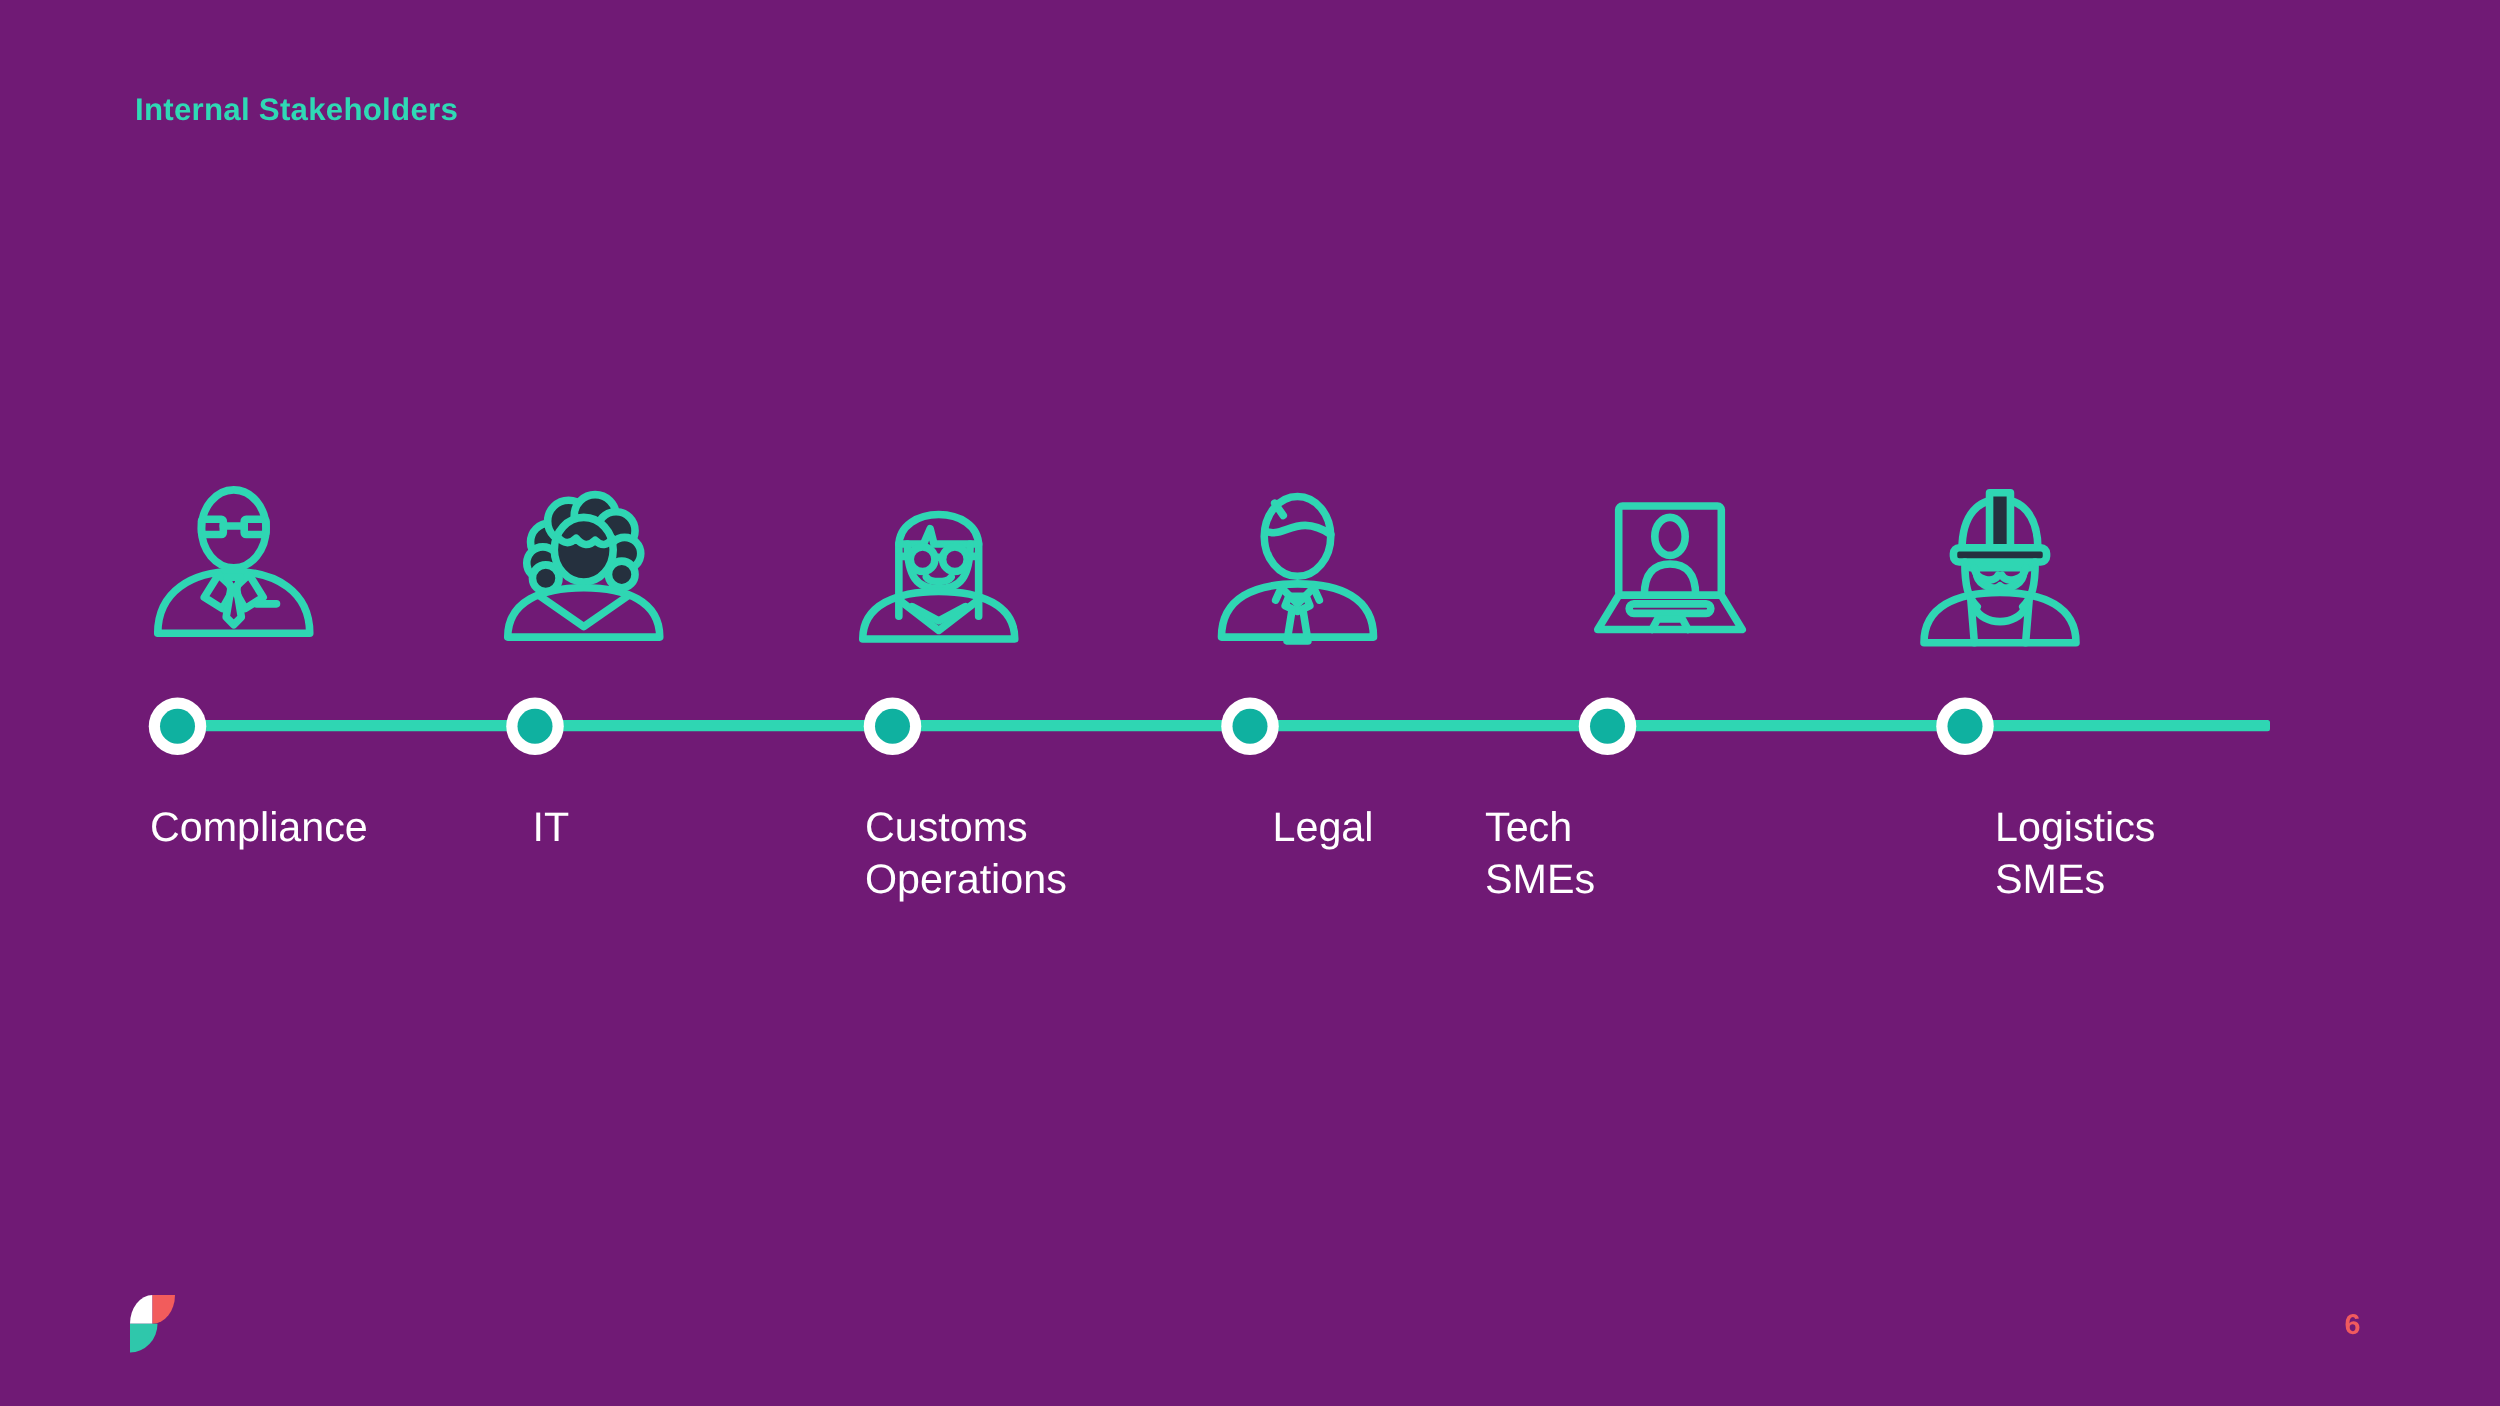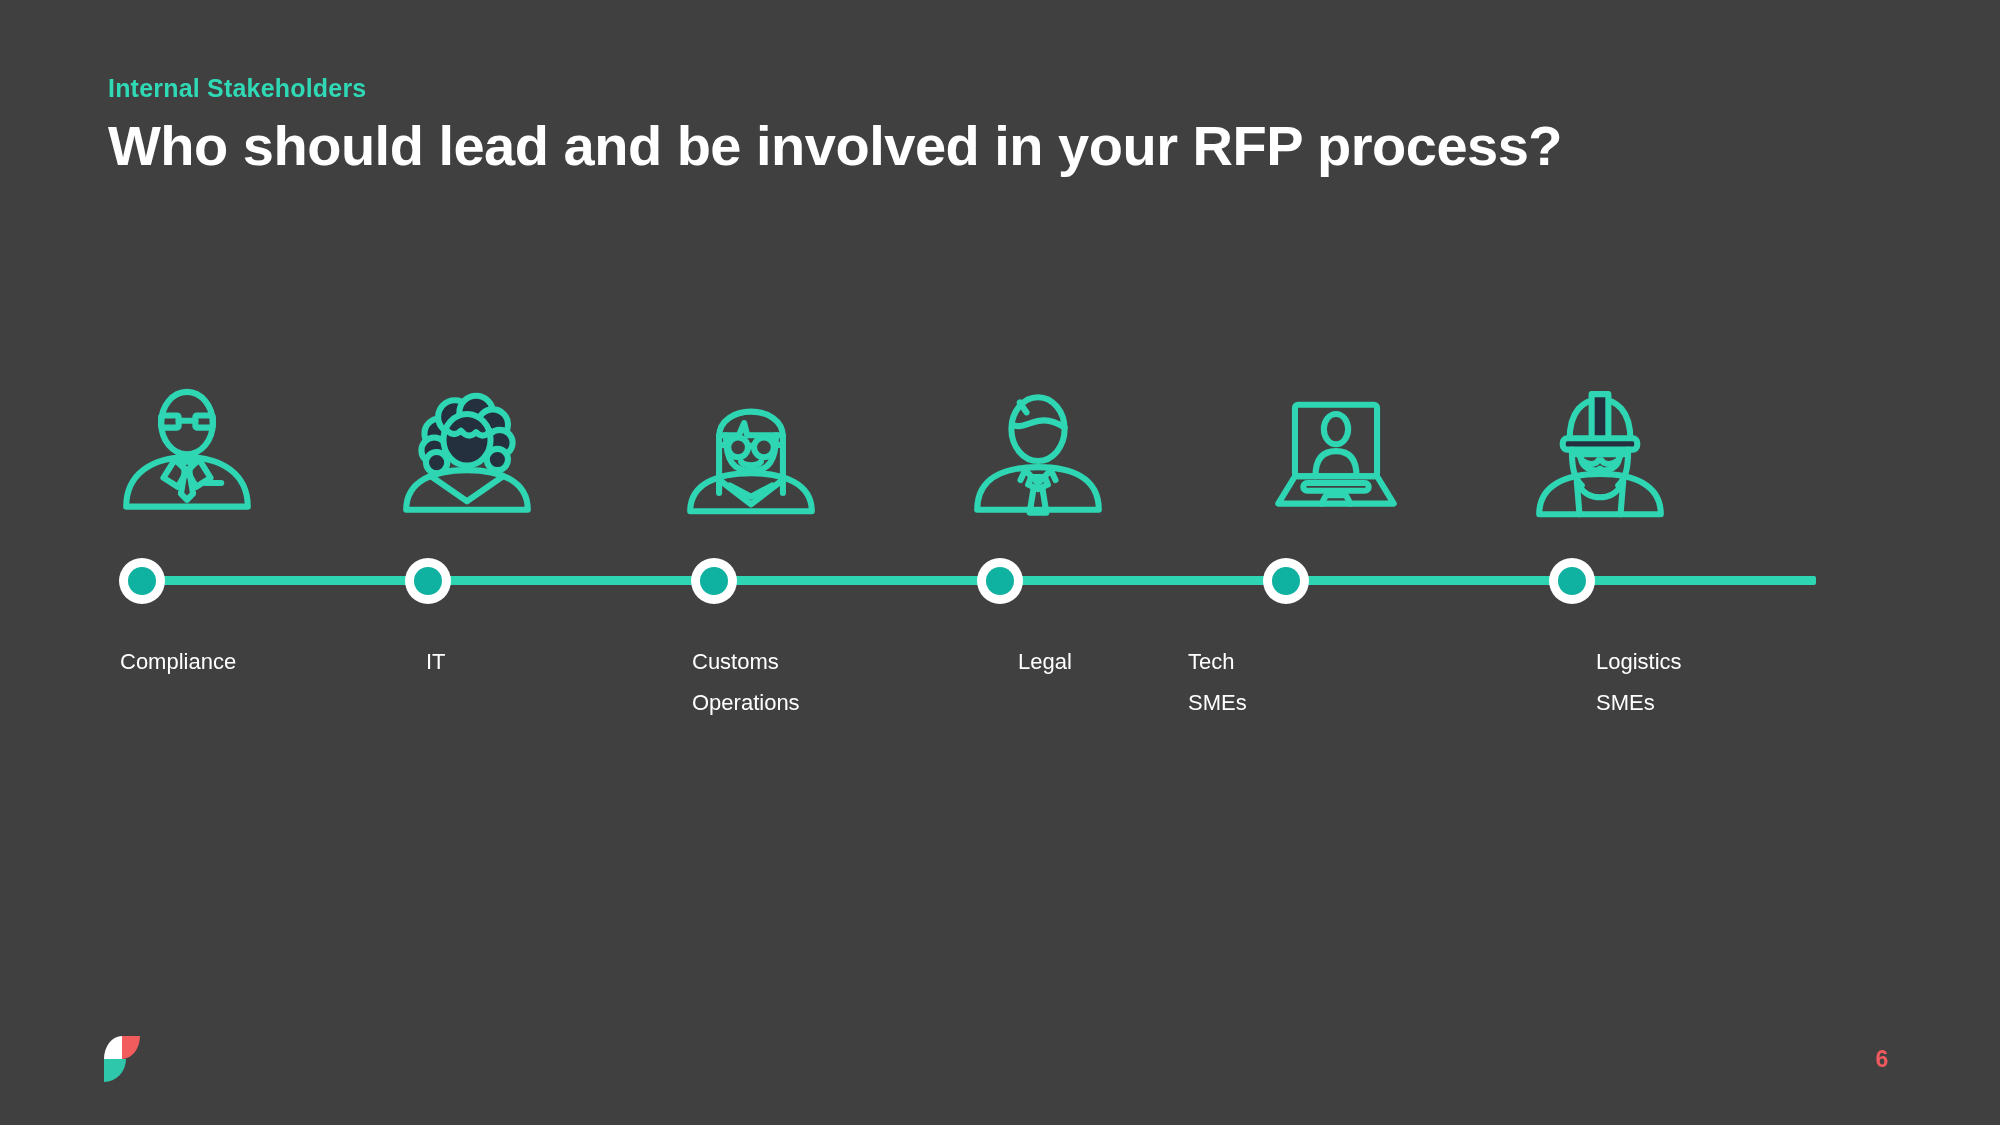--- a/index.html
+++ b/index.html
@@ -1,18 +1,18 @@
 <!DOCTYPE html>
 <html><head>
 <meta charset="utf-8">
 <style>
   html,body{margin:0;padding:0;background:#25303e;}
   .slide{
     position:relative;width:2000px;height:1125px;overflow:hidden;
-    background:#404040;font-family:"Liberation Sans","DejaVu Sans",sans-serif;
+    background:#701a75;font-family:"Liberation Sans","DejaVu Sans",sans-serif;
   }
   .eyebrow{
     position:absolute;left:108px;top:74px;
     font-size:25px;font-weight:bold;color:#2fd9b5;letter-spacing:.2px;
   }
   .title{
     position:absolute;left:108px;top:112px;margin:0;width:1700px;
     font-size:56px;font-weight:bold;color:#ffffff;letter-spacing:-.5px;line-height:1.2;
   }
   .timeline-line{
@@ -23,39 +23,38 @@
     position:absolute;top:558px;width:46px;height:46px;border-radius:50%;
     background:#ffffff;z-index:2;display:flex;align-items:center;justify-content:center;
   }
   .node-dot{width:28px;height:28px;border-radius:50%;background:#0fb1a0;}
   .avatar{position:absolute;top:382px;width:152px;height:152px;z-index:0;}
   .avatar svg{width:152px;height:152px;display:block;}
   .av *{fill:none;stroke:#2fd6b3;stroke-width:4;stroke-linecap:round;stroke-linejoin:round;}
   .av .fbg{fill:#25303e;}
   .stake-label{
     position:absolute;top:641px;width:270px;
-    font-size:22px;color:#ffffff;line-height:41px;white-space:pre-line;
+    font-size:33px;color:#ffffff;line-height:41px;white-space:pre-line;
   }
   .logo{position:absolute;left:104px;top:1036px;width:36px;height:46px;}
   .logo span{position:absolute;display:block;}
   .logo .l-white{left:0;top:0;width:18px;height:23px;background:#ffffff;border-radius:100% 0 0 0;}
   .logo .l-red{left:18px;top:0;width:18px;height:23px;background:#f25c5c;border-radius:0 0 100% 0;}
   .logo .l-teal{left:0;top:23px;width:22px;height:23px;background:#2fc7ab;border-radius:0 0 100% 0;}
   .page-number{
     position:absolute;left:1864px;top:1046px;width:36px;text-align:center;
     font-size:23px;font-weight:bold;color:#f05a5e;
   }
 </style>
 </head>
 <body>
 
 <div class="slide">
 
   <div class="eyebrow">Internal Stakeholders</div>
-  <h1 class="title">Who should lead and be involved in your RFP process?</h1>
 
   <div class="timeline-line"></div>
 
   <div>
     <div class="avatar" style="left:111px">
       <svg class="av" viewBox="0 0 100 100">
         <ellipse cx="50" cy="27" rx="17" ry="20.5"></ellipse>
         <rect x="33" y="22" width="11.5" height="8" rx="1"></rect>
         <rect x="55.5" y="22" width="11.5" height="8" rx="1"></rect>
         <path d="M44.5 25.5 H55.5"></path>

